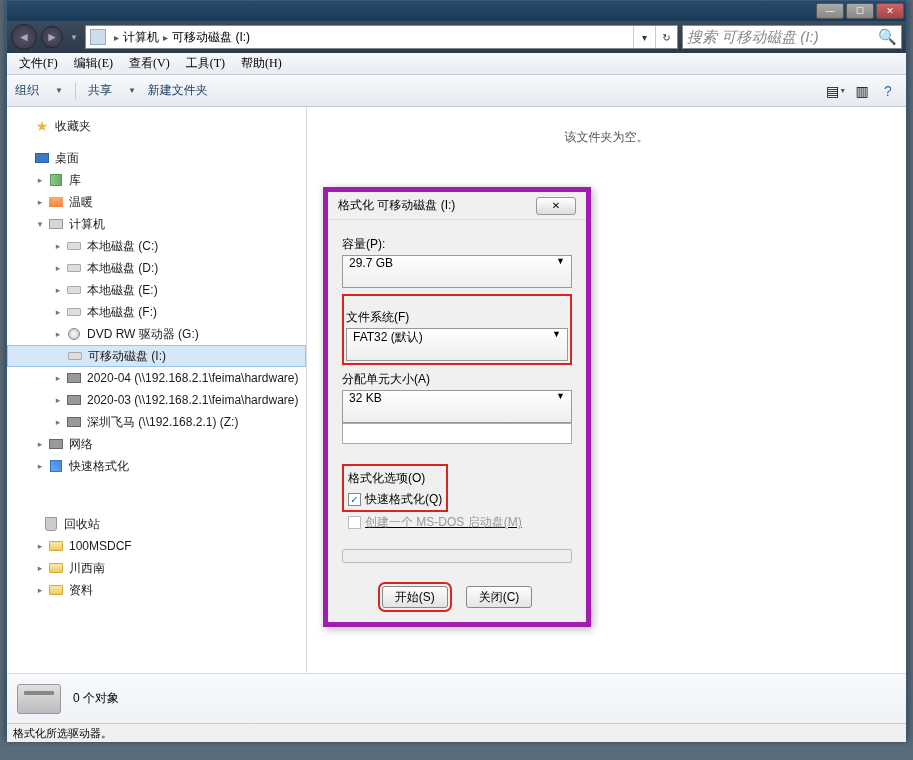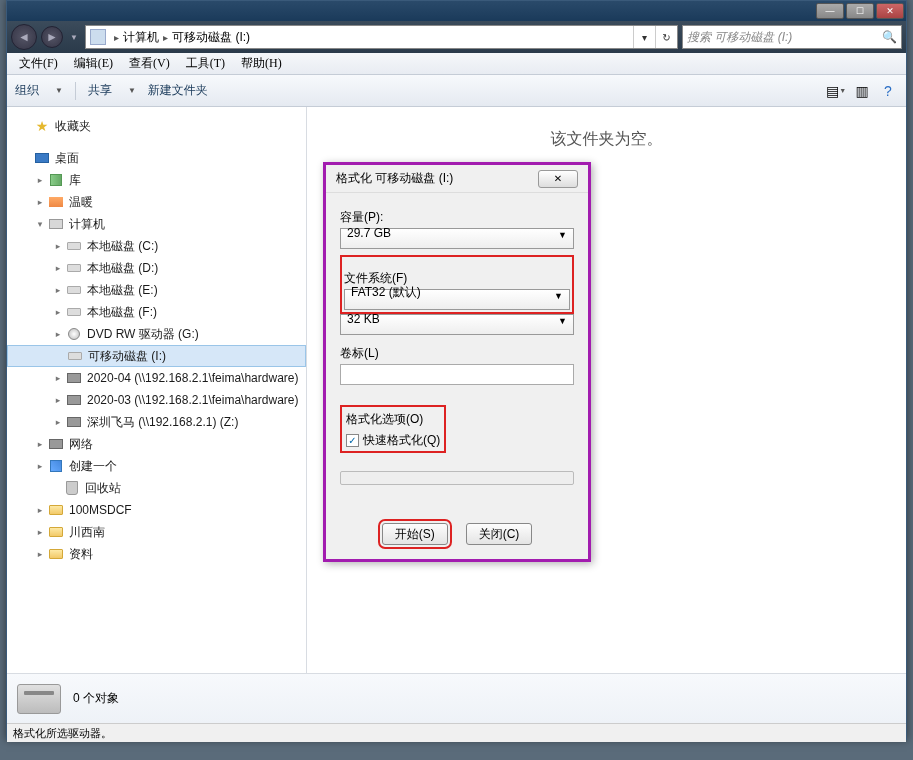--- a/index.html
+++ b/index.html
@@ -14,21 +14,21 @@
 .navbar { height: 32px; background: linear-gradient(#3b4b5b,#2a3a4a); display: flex; align-items:center; padding: 0 4px; gap:4px; }
 .nav-back, .nav-fwd { width: 26px; height: 26px; border-radius: 50%; background: radial-gradient(#556,#334); border:1px solid #223; display:flex; align-items:center; justify-content:center; color:#aab; font-size:12px; cursor:pointer; }
 .nav-fwd { width:22px; height:22px; }
 .nav-dd { width:14px; height:24px; display:flex; align-items:center; justify-content:center; color:#aab; font-size:8px; }
 .addr { flex:1; height:24px; background:#fff; border:1px solid #888; display:flex; align-items:center; font-size:12px; }
 .addr-icon { width:16px; height:16px; margin:0 4px; background:#cde; border:1px solid #9ac; }
 .addr-sep { padding:0 4px; color:#555; font-size:10px; }
 .addr-seg { color:#000; cursor:pointer; }
 .addr-btns { margin-left:auto; display:flex; }
 .addr-btn { width:22px; height:22px; display:flex; align-items:center; justify-content:center; font-size:10px; color:#333; border-left:1px solid #ccc; cursor:pointer; }
-.search { width:220px; height:24px; background:#fff; border:1px solid #888; display:flex; align-items:center; padding:0 4px; font-size:12px; color:#888; font-style:italic; }
+.search { width:220px; height:24px; background:#fff; border:1px solid #888; display:flex; align-items:center; padding:0 4px; font-size:15px; color:#888; font-style:italic; }
 .search .mag { margin-left:auto; color:#06a; font-style:normal; }
 
 .menubar { height: 22px; background: linear-gradient(#f5f7fa,#e8ecf2); border-bottom:1px solid #c5ccd6; display:flex; align-items:center; font-size:12px; padding:0 4px; }
 .menubar span { padding:0 8px; cursor:pointer;font-family:Liberation Serif, serif; }
 
 .toolbar { height: 32px; background: linear-gradient(#f7f9fc,#e5eaf1); border-bottom:1px solid #c5ccd6; display:flex; align-items:center; font-size:12px; padding:0 8px; gap:12px; }
 .toolbar .sep { width:1px; height:18px; background:#c5ccd6; }
 .toolbar .tb-item { cursor:pointer; color:#1a3a5a; display:flex; align-items:center; gap:16px; }
 .toolbar .dd { font-size:8px; color:#555; }
 .toolbar .right { margin-left:auto; display:flex; gap:6px; align-items:center; }
@@ -47,32 +47,32 @@
 .ic-pc { width:14px; height:10px; background:#d8d8d8; border:1px solid #999; position:relative; }
 .ic-drive { width:14px; height:8px; background:#ddd; border:1px solid #aaa; border-radius:1px; }
 .ic-dvd { width:12px; height:12px; border-radius:50%; background:radial-gradient(#fff,#bbb); border:1px solid #888; }
 .ic-net { width:14px; height:10px; background:#999; border:1px solid #666; }
 .ic-cpanel { width:12px; height:12px; background:linear-gradient(45deg,#6af,#48d); border:1px solid #37b; }
 .ic-recycle { width:12px; height:14px; background:#ccc; border:1px solid #999; border-radius:0 0 3px 3px; }
 .ic-folder { width:14px; height:10px; background:linear-gradient(#fde9a5,#f2c968); border:1px solid #d4a838; border-radius:1px; }
 .tree-spacer { height:10px; }
 
 .main { flex:1; position:relative; background:#fff; }
-.empty-msg { text-align:center; margin-top:22px; font-size:16px; color:#555; }
-
-.dialog { position:absolute; left:316px; top:161px; width:268px; background:#f0f0f0; border:3px solid #a21caf; box-shadow:2px 2px 8px rgba(0,0,0,0.3); font-size:12px; }
+.empty-msg { text-align:center; margin-top:22px; font-size:12px; color:#555; }
+
+.dialog { position:absolute; left:316px; top:186px; width:268px; background:#f0f0f0; border:5px solid #a21caf; box-shadow:2px 2px 8px rgba(0,0,0,0.3); font-size:12px; }
 .dlg-title { height:28px; display:flex; align-items:center; padding:0 10px; background:#f0f0f0; border-bottom:1px solid #ddd; }
 .dlg-close { margin-left:auto; width:40px; height:18px; border:1px solid #999; border-radius:3px; background:linear-gradient(#fff,#ddd); display:flex; align-items:center; justify-content:center; font-size:10px; cursor:pointer; }
 .dlg-body { padding:10px 14px 14px; }
 .dlg-label { margin-top:6px; margin-bottom:2px; }
-.dlg-select { width:100%; height:21px; background:linear-gradient(#fff,#eee); border:1px solid #999; display:flex; align-items:flex-end; padding:8px 6px; font-size:12px; cursor:pointer; }
+.dlg-select { width:100%; height:33px; background:linear-gradient(#fff,#eee); border:1px solid #999; display:flex; align-items:flex-start; padding:0 6px; font-size:12px; cursor:pointer; }
 .dlg-select .dd { margin-left:auto; font-size:9px; }
 .dlg-input { width:100%; height:21px; border:1px solid #aaa; background:#fff; padding:0 4px; font-size:12px; }
 .dlg-btn { height:22px; padding:0 12px; background:linear-gradient(#fdfdfd,#e4e4e4); border:1px solid #888; border-radius:3px; cursor:pointer; font-size:12px; display:inline-flex; align-items:center; }
-.dlg-btn-row { display:flex; justify-content:center; gap:18px; margin-top:38px; }
+.dlg-btn-row { display:flex; justify-content:center; gap:18px; margin-top:23px; }
 .dlg-group { margin-top:14px; padding-top:0; position:relative; }
 .dlg-chk-row { display:flex; align-items:center; gap:4px; margin-top:4px; }
 .dlg-chk { width:13px; height:13px; border:1px solid #888; background:#fff; display:flex; align-items:center; justify-content:center; font-size:10px; color:#06a; }
 .dlg-chk.disabled { border-color:#bbb; color:#bbb; }
 .dlg-chk-label.disabled { color:#999; }
 .dlg-prog { width:100%; height:14px; border:1px solid #bbb; background:#eee; margin-top:18px; border-radius:2px; }
 .hl-red { border:2px solid #d22; padding:2px; }
 .hl-red-inline { outline:2px solid #d22; outline-offset:2px; }
 
 .details { height:50px; border-top:1px solid #d8dce2; background:linear-gradient(#f7f9fc,#eef2f7); display:flex; align-items:center; padding:0 10px; font-size:12px; gap:12px; }
@@ -245,23 +245,23 @@
           <span class="ti-icon">
             <span class="ic-net"></span>
           </span>
           <span>网络</span>
         </div>
       <div class="tree-item" style="padding-left:26px;">
           <span class="ti-exp">▸</span>
           <span class="ti-icon">
             <span class="ic-cpanel"></span>
           </span>
-          <span>创建一个</span>
-        </div>
-      <div class="tree-item" style="padding-left:42px;">
+          <span>快速格式化</span>
+        </div>
+      <div class="tree-item" style="padding-left:21px;margin-top:36px;">
           <span class="ti-exp"></span>
           <span class="ti-icon">
             <span class="ic-recycle"></span>
           </span>
           <span>回收站</span>
         </div>
       <div class="tree-item" style="padding-left:26px;">
           <span class="ti-exp">▸</span>
           <span class="ti-icon">
             <span class="ic-folder"></span>
@@ -311,37 +311,41 @@
         </div>
 
       <div class="hl-red" style="margin-top:6px;">
         <div class="dlg-label" style="margin-top:11px;">文件系统(F)</div>
         <div class="dlg-select">
             <span>FAT32 (默认)</span>
             <span class="dd">▼</span>
           </div>
       </div>
 
+      <div class="dlg-label">分配单元大小(A)</div>
       <div class="dlg-select">
           <span>32 KB</span>
           <span class="dd">▼</span>
         </div>
 
 
-      <div class="dlg-label" style="margin-top:10px;">卷标(L)</div>
       <input class="dlg-input" value="" style="">
 
       <div class="dlg-group" style="margin-top:20px;text-decoration:underline;">
         <div class="hl-red" style="padding:4px 4px 2px 4px; display:inline-block;">
           <div>格式化选项(O)</div>
           <div class="dlg-chk-row">
             <div class="dlg-chk">✓</div>
             <span>快速格式化(Q)</span>
           </div>
         </div>
+        <div class="dlg-chk-row" style="margin-top:2px; padding-left:6px;">
+          <div class="dlg-chk disabled"></div>
+          <span class="dlg-chk-label disabled">创建一个 MS-DOS 启动盘(M)</span>
+        </div>
       </div>
 
       <div class="dlg-prog"></div>
 
       <div class="dlg-btn-row">
         <button class="dlg-btn hl-red-inline">
             <span>开始(S)</span>
           </button>
         <button class="dlg-btn">
             <span>关闭(C)</span>

